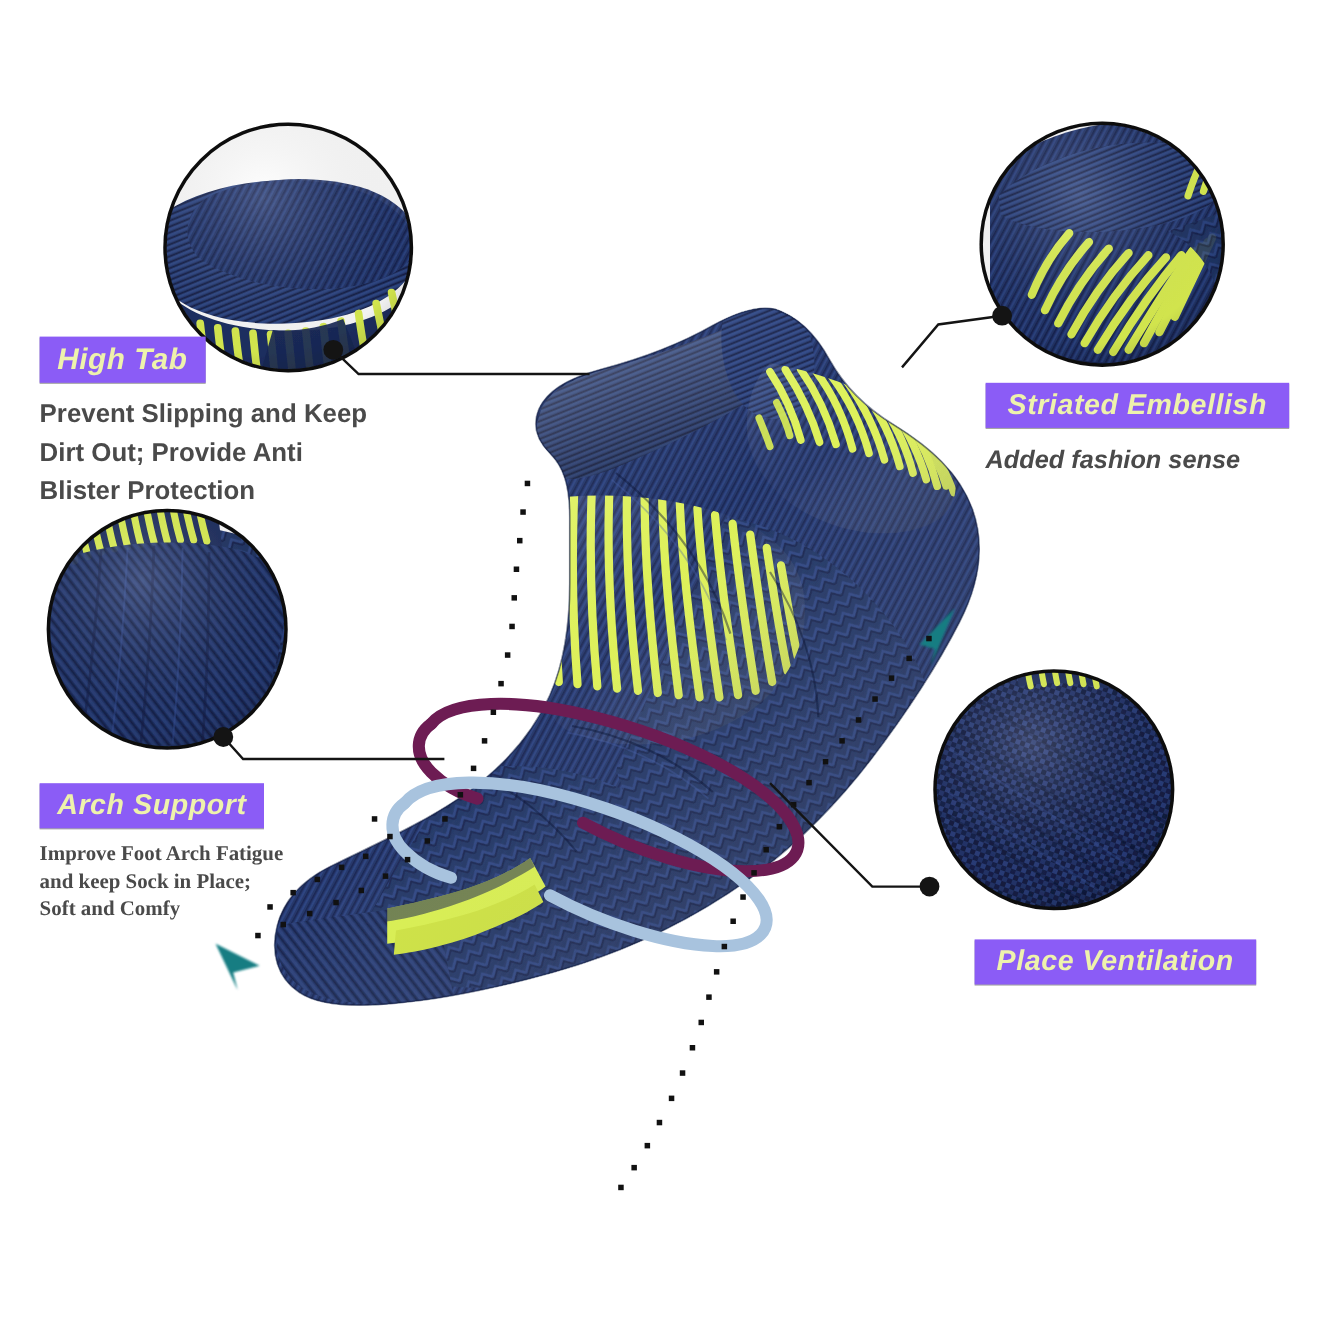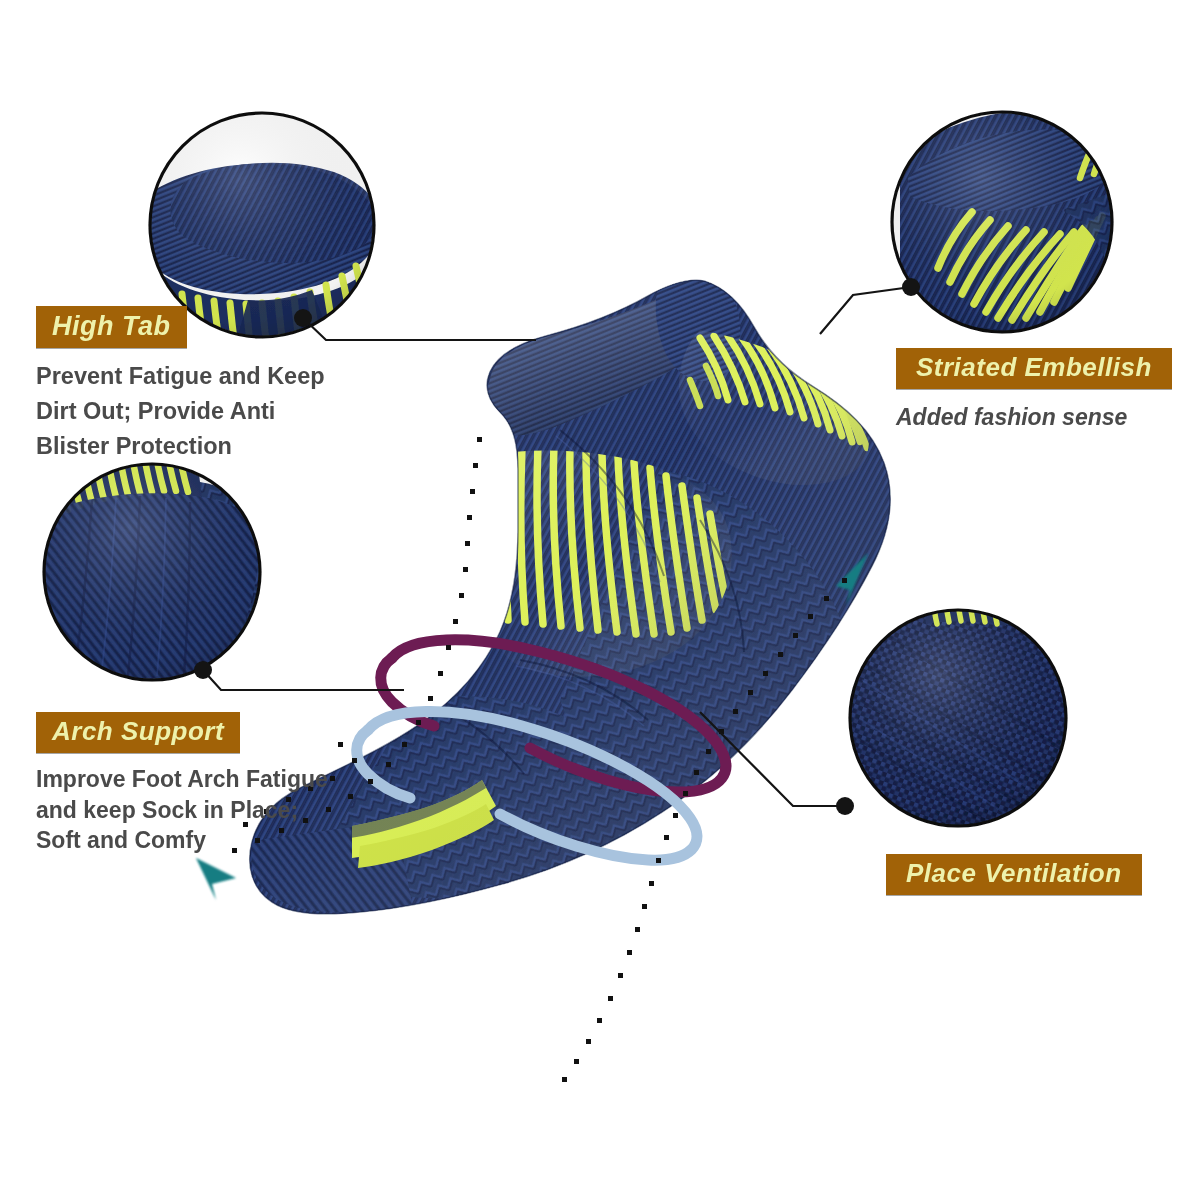--- a/index.html
+++ b/index.html
@@ -23,42 +23,42 @@
     pointer-events: none;
   }
   #art-layer { z-index: 2; }
   #line-layer { z-index: 6; }
 
   
   .callout { position: absolute; z-index: 8; }
 
   .badge {
     display: inline-block;
-    background: #a16207;
+    background: #8b5cf6;
     color: #eef2ac;
     font-weight: 700;
     font-style: italic;
     letter-spacing: .5px;
     padding: 6px 16px 8px 16px;
     font-size: 27px;
     line-height: 1.05;
     white-space: nowrap;
     box-shadow: 0 1px 0 rgba(0,0,0,.35);
   }
   .badge.wide { padding-left: 20px; padding-right: 20px; }
 
   .desc {
     margin-top: 11px;
     color: #4a4a4a;
     font-size: 23.5px;
     line-height: 1.48;
     font-weight: 600;
     white-space: pre-line;
   }
-  .desc.tight { line-height: 1.32; font-size: 23px; }
+  .desc.tight { line-height: 1.32; font-size: 19px; font-family: Liberation Serif, serif; }
 
   .c-hightab   { left: 36px;  top: 306px;  width: 330px; }
   .c-striated  { left: 896px; top: 348px;  width: 300px; }
   .c-arch      { left: 36px;  top: 712px;  width: 330px; }
   .c-mesh      { left: 886px; top: 854px;  width: 312px; }
 
   .c-striated .badge { font-size: 26px; }
   .c-mesh .badge { font-size: 26px; }
   .c-arch .badge { font-size: 26px; }
 
@@ -537,21 +537,21 @@
     <g fill="#141414">
       <circle cx="303" cy="318" r="9"></circle>
       <circle cx="911" cy="287" r="9"></circle>
       <circle cx="203" cy="670" r="9"></circle>
       <circle cx="845" cy="806" r="9"></circle>
     </g>
   </svg>
 
   <div class="callout c-hightab">
     <div class="badge">High  Tab</div>
-    <div class="desc">Prevent Fatigue and Keep
+    <div class="desc">Prevent Slipping and Keep
 Dirt Out; Provide Anti
 Blister Protection</div>
   </div>
 
   <div class="callout c-striated">
     <div class="badge wide">Striated Embellish</div>
     <div class="desc">Added fashion sense</div>
   </div>
 
   <div class="callout c-arch">

